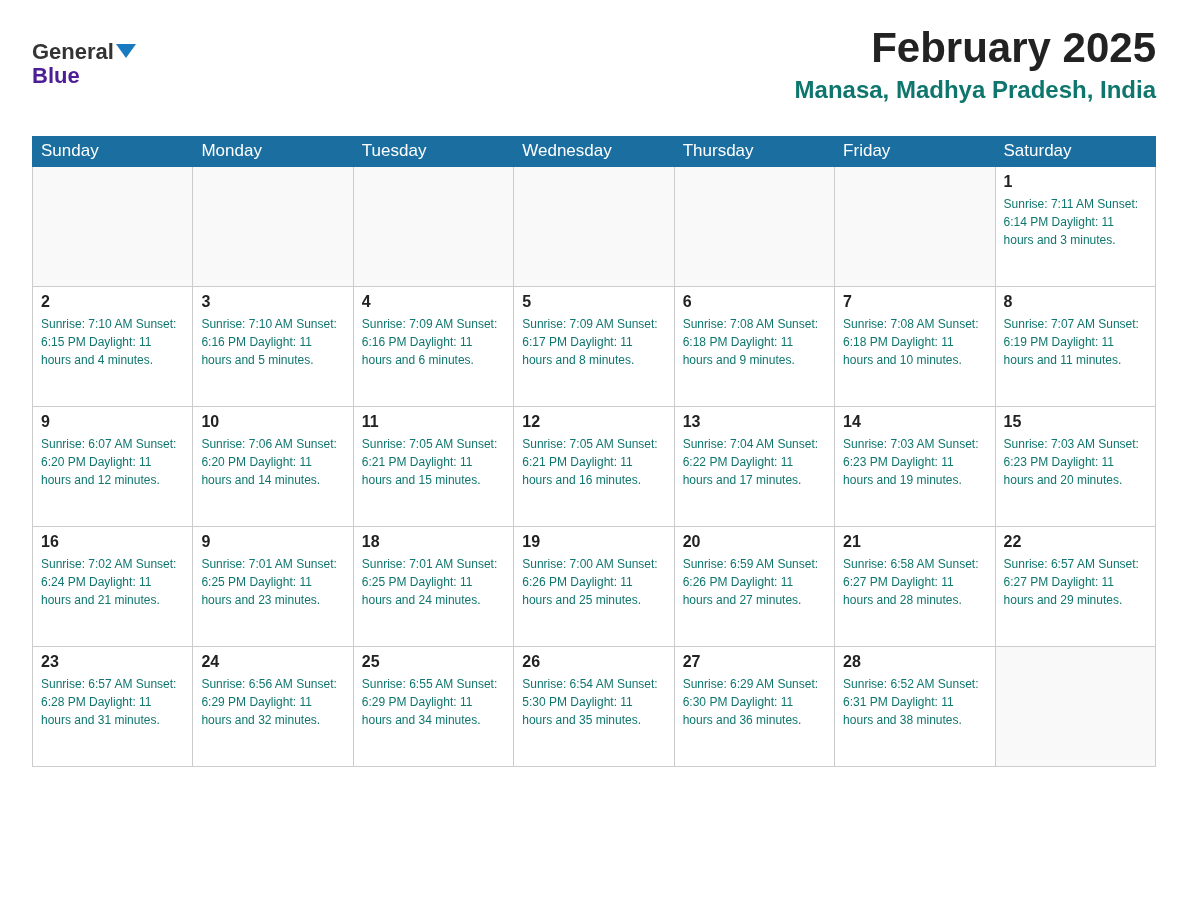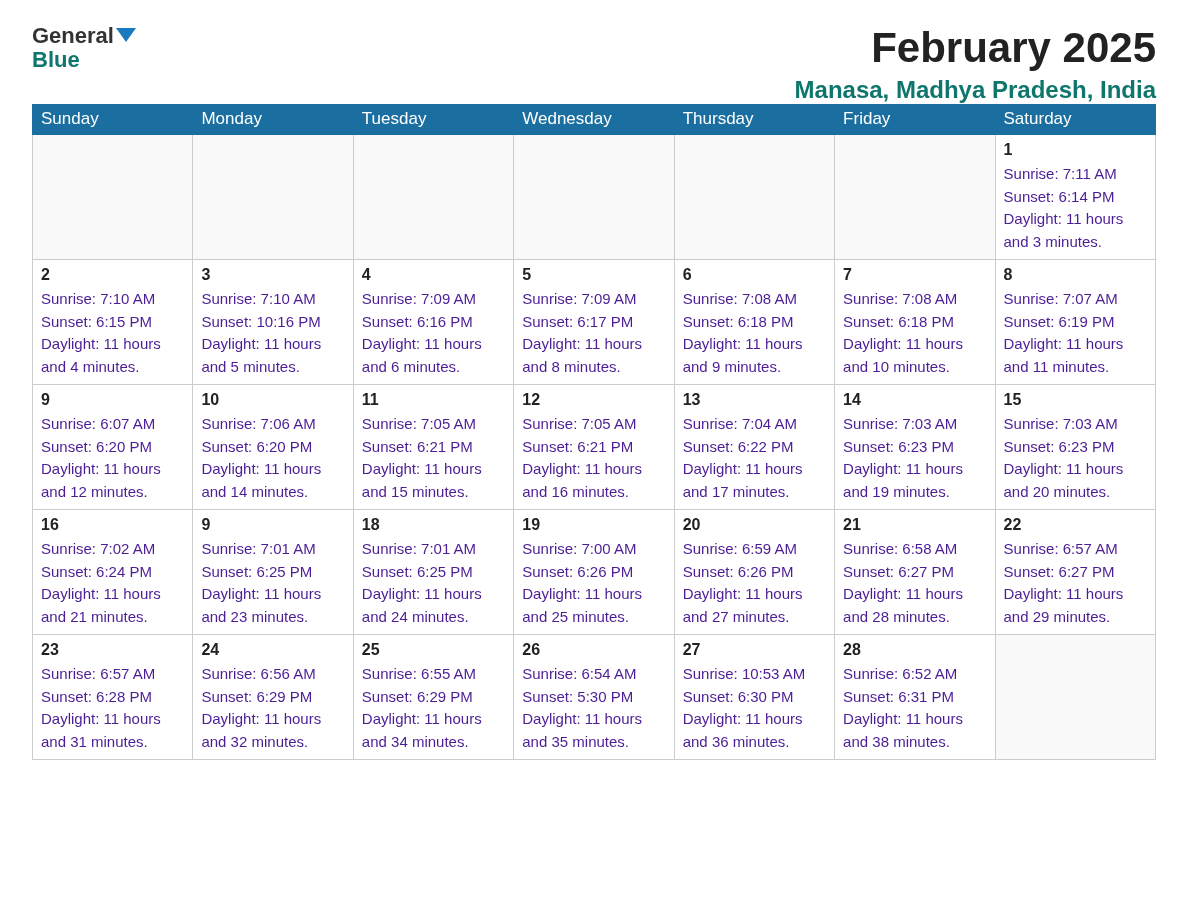--- a/index.html
+++ b/index.html
@@ -7,32 +7,32 @@
       font-family: Arial, sans-serif;
       background: #fff;
       color: #222;
       padding: 24px 32px;
       width: 1188px;
       min-height: 918px;
     }
     .header {
       display: flex;
       justify-content: space-between;
-      align-items: flex-start;
-      margin-bottom: 0;
+      align-items: center;
+      margin-bottom: 32px;
     }
     .logo {
       display: flex;
       flex-direction: column;
       font-size: 22px;
       font-weight: bold;
       line-height: 1.1;
     }
     .logo-general { color: #333; }
-    .logo-blue { color: #0f766e; }
+    .logo-blue { color: #4c1d95; }
     .logo-triangle {
       display: inline-block;
       width: 0; height: 0;
       border-left: 10px solid transparent;
       border-right: 10px solid transparent;
       border-top: 14px solid #1a7abf;
       margin-left: 2px;
       vertical-align: middle;
       position: relative;
       top: -2px;
@@ -63,23 +63,23 @@
     .calendar tbody tr td.empty {
       background: #f9f9f9;
     }
     .day-number {
       font-size: 16px;
       font-weight: bold;
       color: #222;
       margin-bottom: 4px;
     }
     .day-info {
-      font-size: 15px;
+      font-size: 12px;
       line-height: 1.5;
-      color: #4c1d95;
+      color: #0f766e;
     }
 
     
     .calendar tbody tr:first-child td {
       border-top: 2px solid #1a6fa0;
     }
   </style>
 </head>
 <body>
 
@@ -127,21 +127,21 @@
       <tr>
         <td>
           <div class="day-number">2</div>
           <div class="day-info">Sunrise: 7:10 AM
 Sunset: 6:15 PM
 Daylight: 11 hours and 4 minutes.</div>
         </td>
         <td>
           <div class="day-number">3</div>
           <div class="day-info">Sunrise: 7:10 AM
-Sunset: 10:16 PM
+Sunset: 6:16 PM
 Daylight: 11 hours and 5 minutes.</div>
         </td>
         <td>
           <div class="day-number">4</div>
           <div class="day-info">Sunrise: 7:09 AM
 Sunset: 6:16 PM
 Daylight: 11 hours and 6 minutes.</div>
         </td>
         <td>
           <div class="day-number">5</div>
@@ -276,21 +276,21 @@
 Daylight: 11 hours and 34 minutes.</div>
         </td>
         <td>
           <div class="day-number">26</div>
           <div class="day-info">Sunrise: 6:54 AM
 Sunset: 5:30 PM
 Daylight: 11 hours and 35 minutes.</div>
         </td>
         <td>
           <div class="day-number">27</div>
-          <div class="day-info">Sunrise: 10:53 AM
+          <div class="day-info">Sunrise: 6:29 AM
 Sunset: 6:30 PM
 Daylight: 11 hours and 36 minutes.</div>
         </td>
         <td>
           <div class="day-number">28</div>
           <div class="day-info">Sunrise: 6:52 AM
 Sunset: 6:31 PM
 Daylight: 11 hours and 38 minutes.</div>
         </td>
         <td class="empty"></td>

